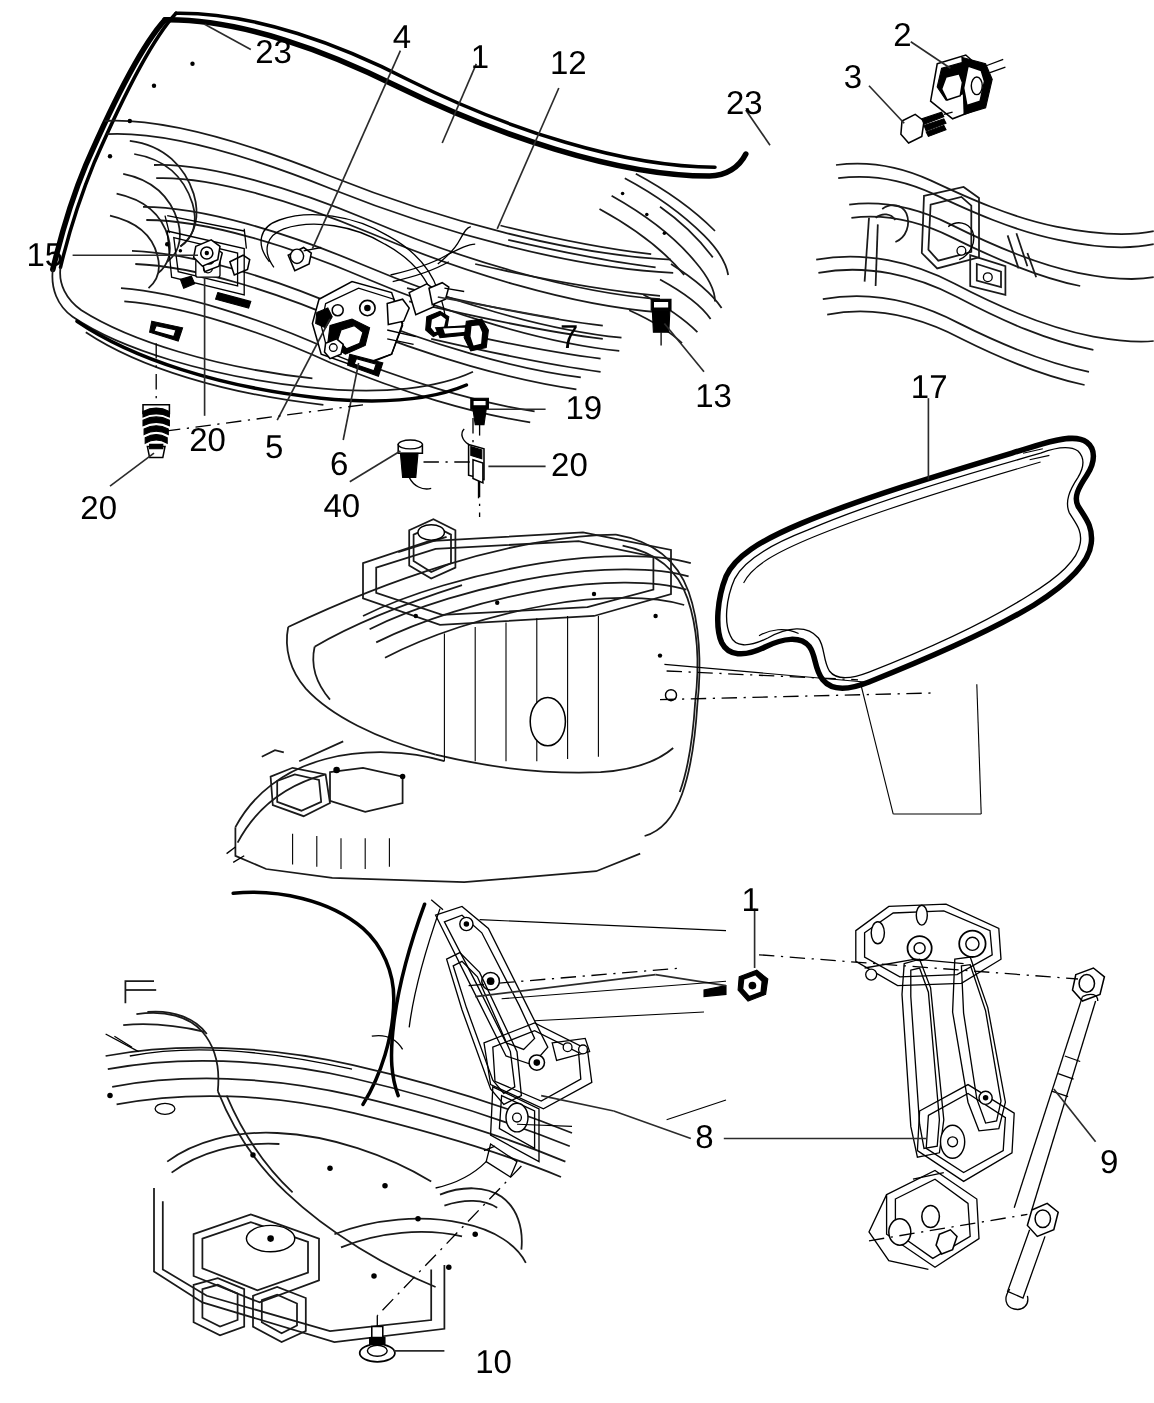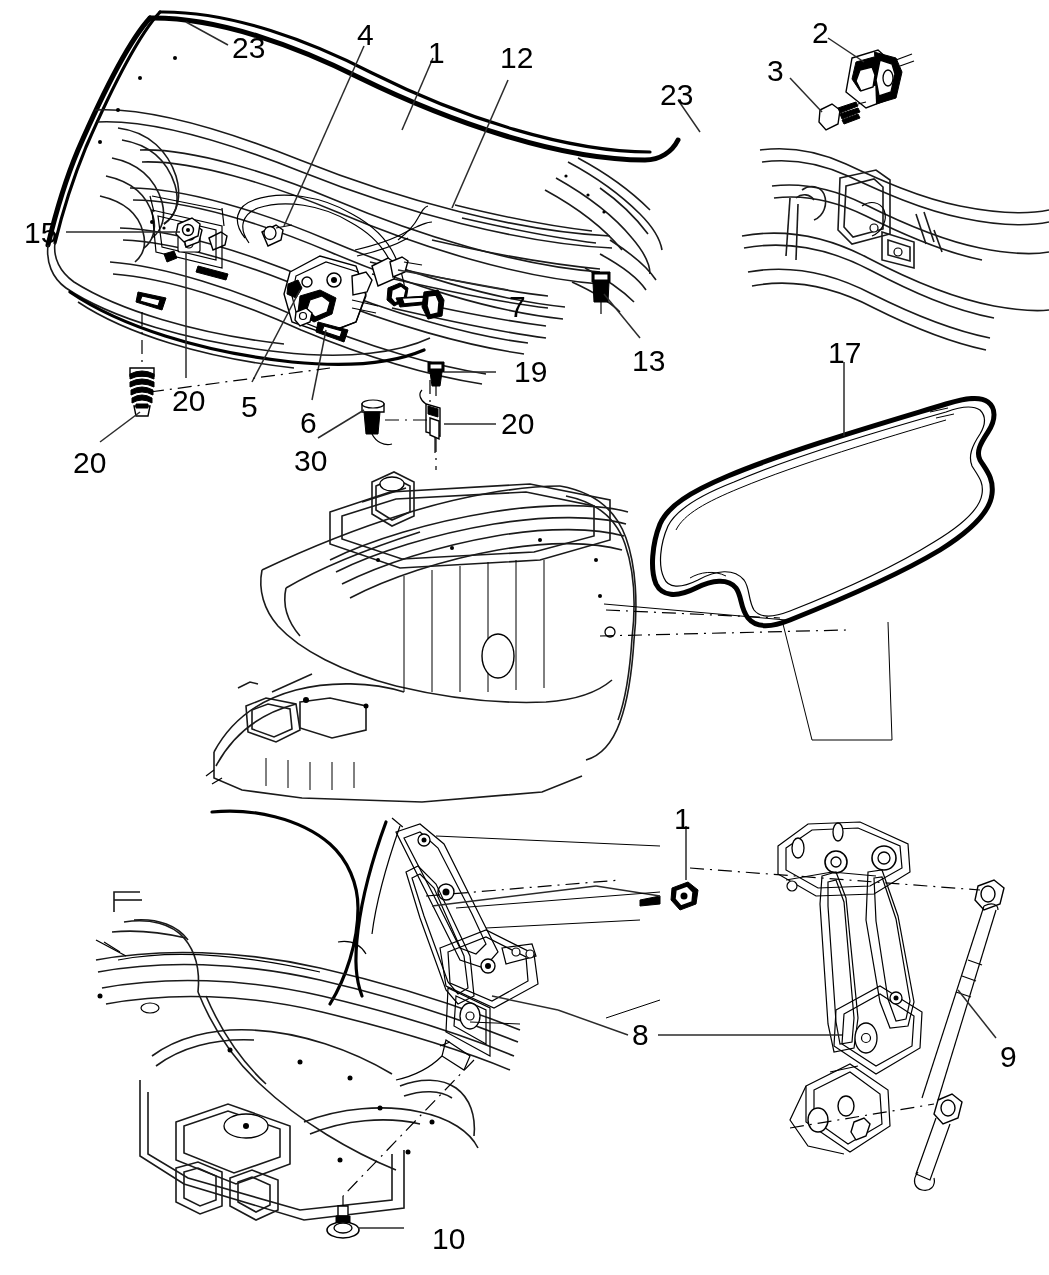--- a/index.html
+++ b/index.html
@@ -585,19 +585,19 @@
   <div class="callout" style="left:24px;  top:218px;">15</div>
   <div class="callout" style="left:509px; top:292px;">7</div>
   <div class="callout" style="left:632px; top:346px;">13</div>
   <div class="callout" style="left:828px; top:338px;text-align:right;">17</div>
   <div class="callout" style="left:73px;  top:448px;">20</div>
   <div class="callout" style="left:172px; top:386px;">20</div>
   <div class="callout" style="left:241px; top:392px;">5</div>
   <div class="callout" style="left:300px; top:408px;">6</div>
   <div class="callout" style="left:494px; top:357px;margin-left:20px;">19</div>
   <div class="callout" style="left:501px; top:409px;">20</div>
-  <div class="callout" style="left:294px; top:446px;">30</div>
+  <div class="callout" style="left:294px; top:446px;">40</div>
   <div class="callout" style="left:674px; top:804px;">1</div>
   <div class="callout" style="left:632px; top:1020px;">8</div>
   <div class="callout" style="left:1000px; top:1042px;">9</div>
   <div class="callout" style="left:432px; top:1224px;">10</div>
 
 </div>
 
 </body></html>

